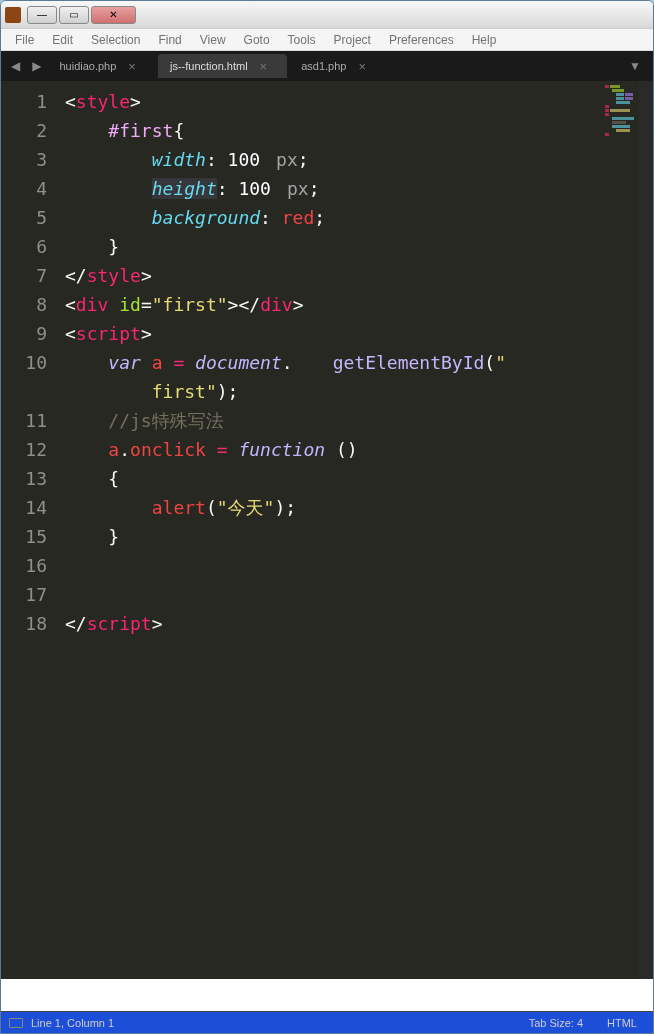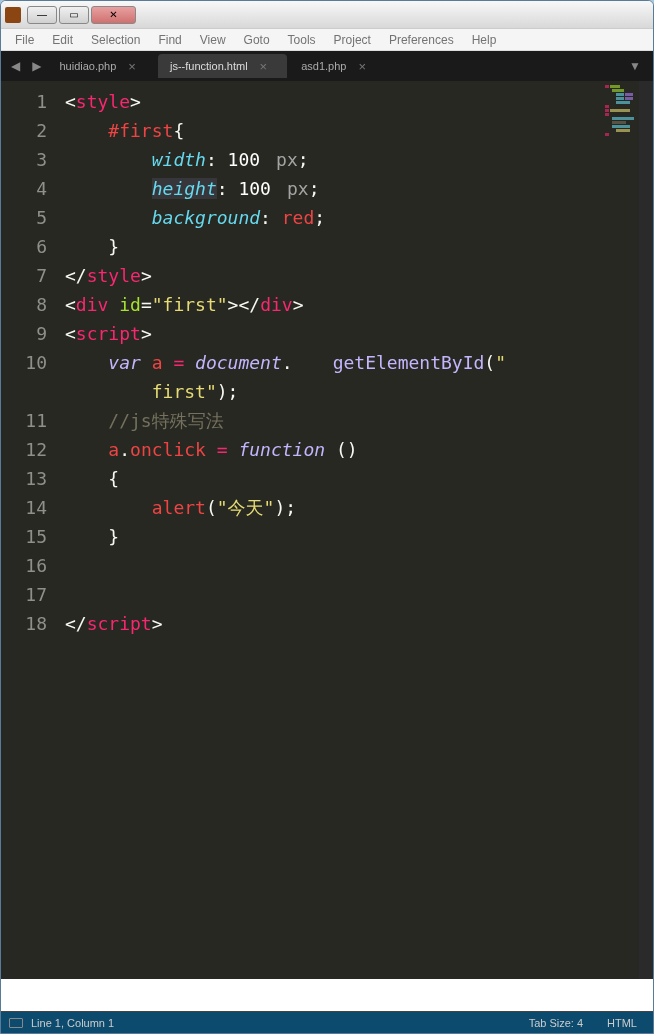--- a/index.html
+++ b/index.html
@@ -167,21 +167,21 @@
 }
 .scrollbar-v {
   position: absolute;
   right: 0; top: 0;
   width: 14px;
   height: 100%;
   background: #2a2a2a;
 }
 .statusbar {
   height: 22px;
-  background: #0c4a6e;
+  background: #1d4ed8;
   display: flex;
   align-items: center;
   color: #ccc;
   font-size: 11px;
   padding: 0 8px;
   border-top: 1px solid #444;
   margin-top: 32px;
 }
 .status-left {
   display: flex;
@@ -197,21 +197,21 @@
   margin-left: auto;
   display: flex;
   gap: 8px;
 }
 .status-item {
   padding: 0 8px;
 }
 
 .pun { color: #f8f8f2; }
 .tag { color: #f92672; }
-.sel { color: #ef4444; }
+.sel { color: #f0abfc; }
 .prop { color: #66d9ef; font-style: italic; }
 .num { color: #ffffff; }
 .unit { color: #a3a3a3; padding-left: 16px; }
 .kw { color: #c4b5fd; font-style: italic; }
 .attr { color: #a6e22e; }
 .str { color: #e6db74; }
 .var { color: #ef4444; }
 .op { color: #f92672; }
 .func { color: #c4b5fd; margin-left: 40px; }
 .comm { color: #75715e; }

